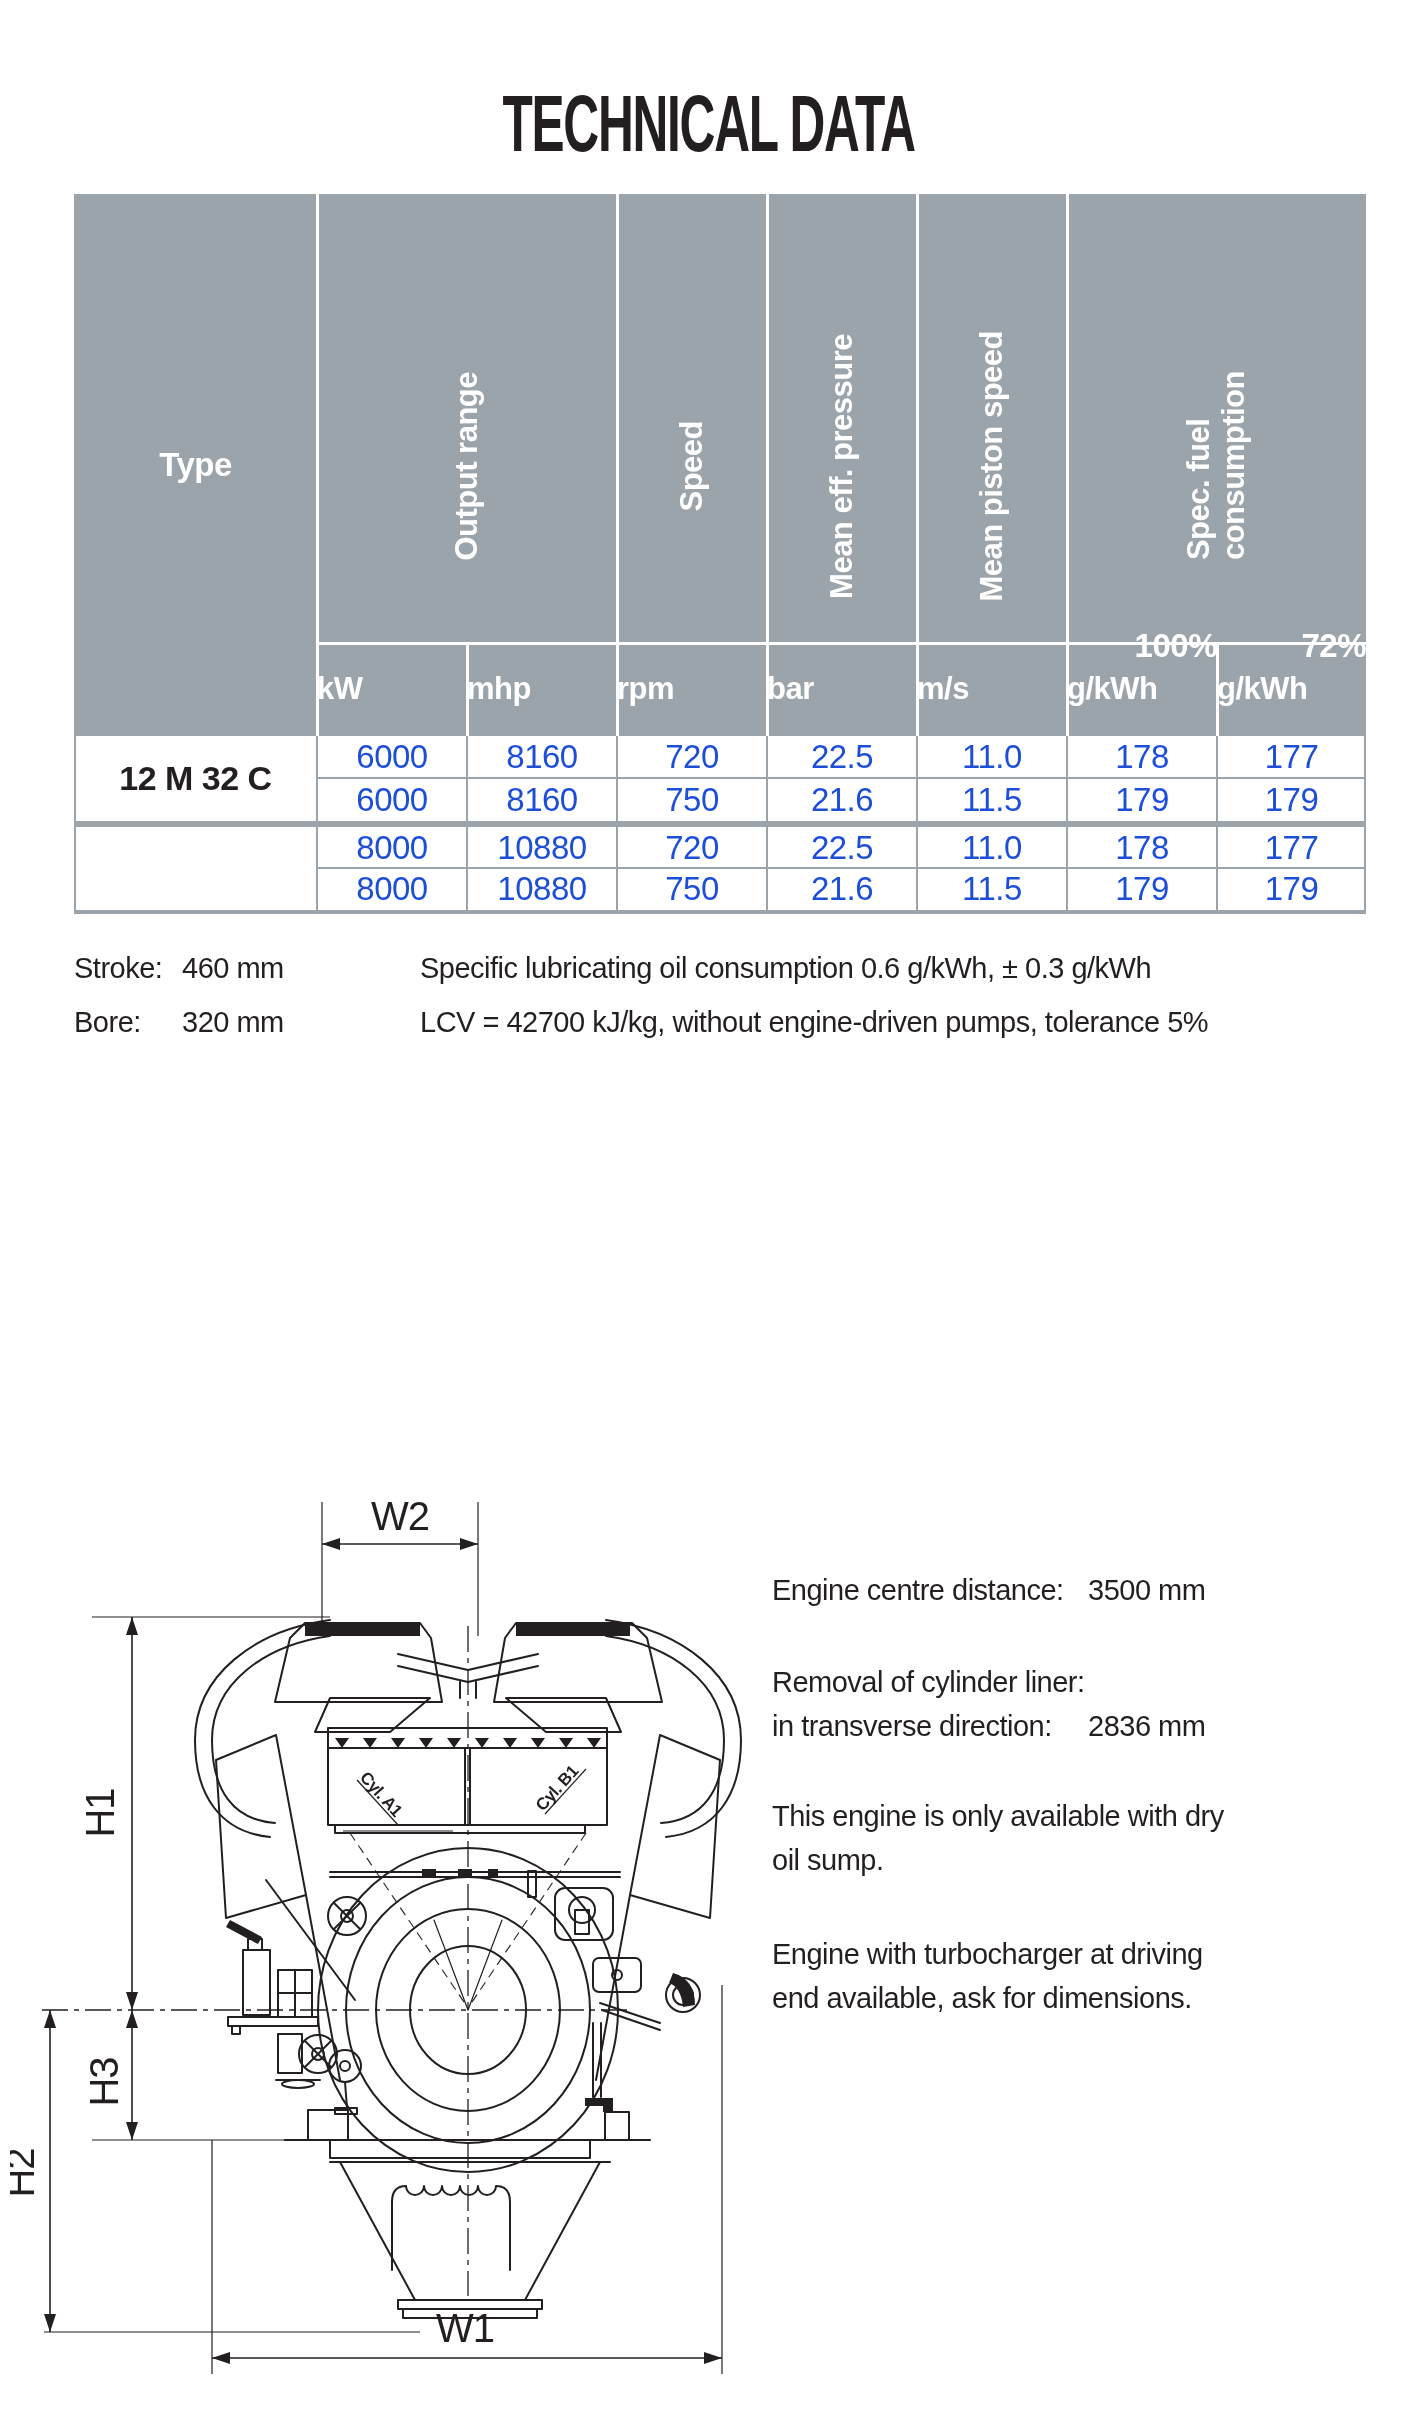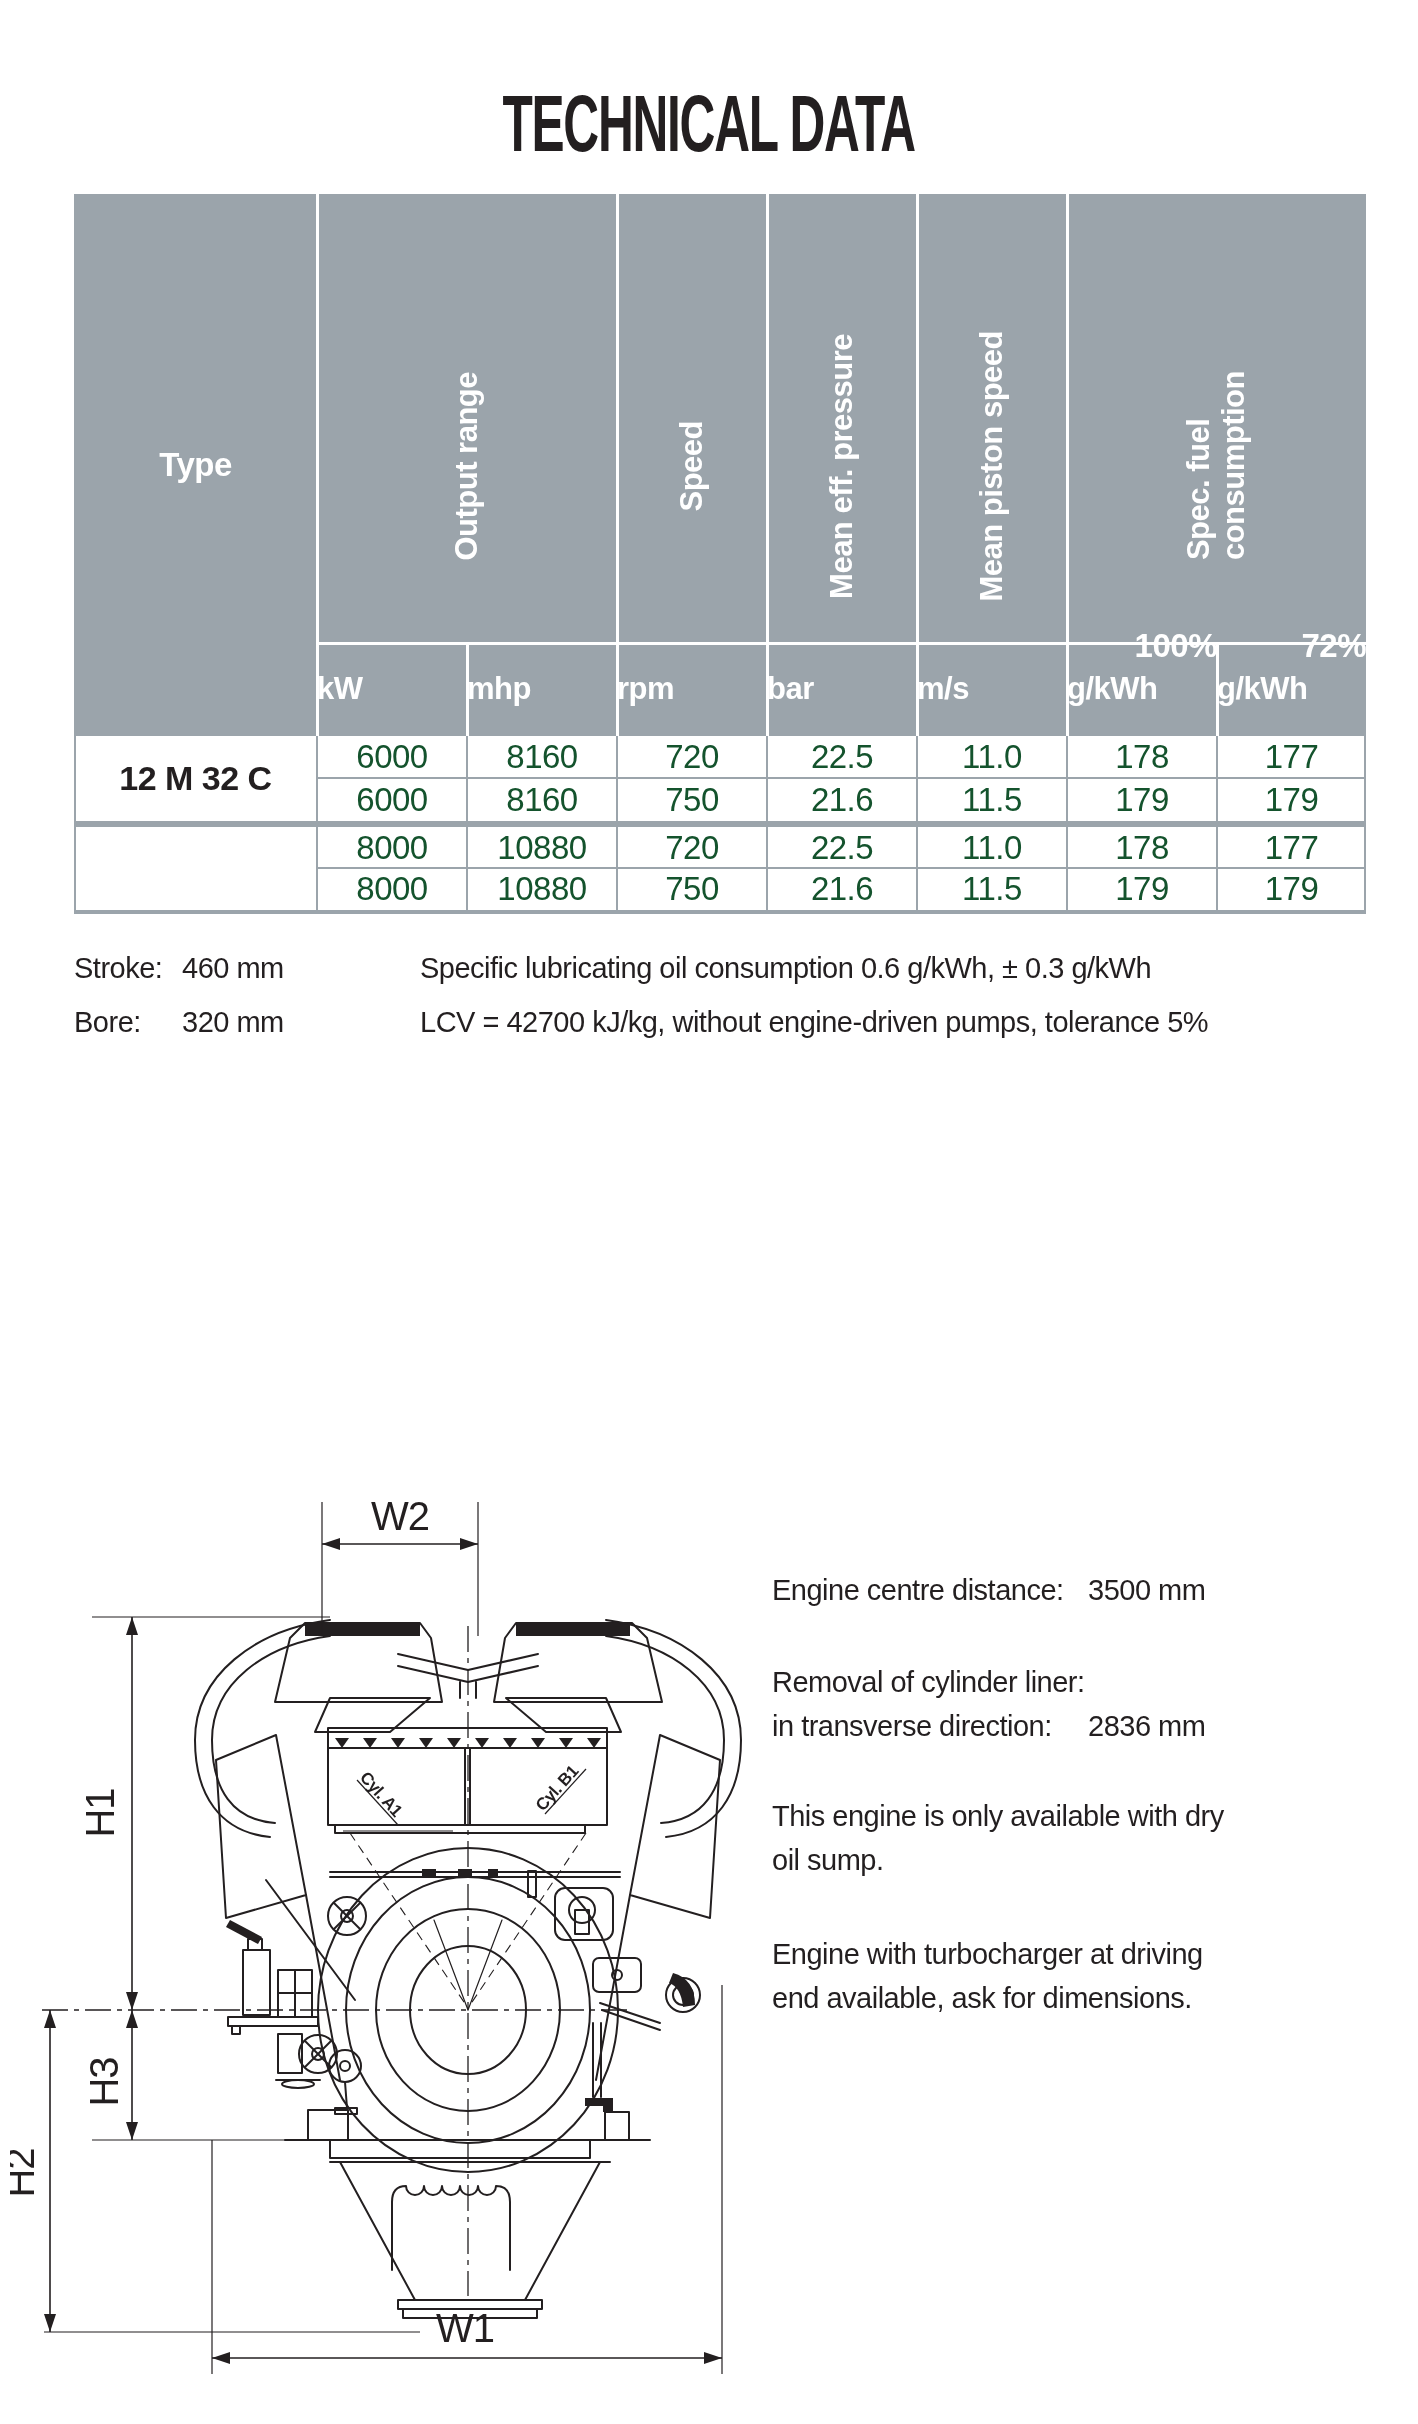--- a/index.html
+++ b/index.html
@@ -26,21 +26,21 @@
     display:flex; align-items:center; justify-content:center; font-size:33px; }
   .rotc { position:absolute; top:0; height:448px; display:flex; align-items:center; justify-content:center; }
   .vtext { writing-mode:vertical-rl; transform:rotate(180deg); margin-top:96px;
            line-height:1.12; white-space:nowrap; }
   .vtext span { display:block; }
   .pct { position:absolute; top:392px; height:46px; line-height:46px; text-align:right; font-size:33px;margin-top:37px; }
   .unit { position:absolute; top:448px; height:94px; line-height:94px; text-align:left; }
   
   .tdata { position:absolute; left:0; top:542px; width:1292px; height:178px; background:#fff; }
   .gline { position:absolute; background:#9ba4ab; }
-  .cell { position:absolute; width:150px; text-align:center; font-size:33px; color:#14532d; }
+  .cell { position:absolute; width:150px; text-align:center; font-size:33px; color:#1d4ed8; }
   .r1 { top:0;     height:42px; line-height:42px; }
   .r2 { top:42px;  height:43px; line-height:43px; }
   .r3 { top:91px;  height:41px; line-height:41px; }
   .r4 { top:132px; height:42px; line-height:42px; }
   .c1{left:243px}.c2{left:393px}.c3{left:543px}.c4{left:693px}.c5{left:843px}.c6{left:993px}.c7{left:1143px;width:149px}
   .type-cell { position:absolute; left:0; width:243px; text-align:center; font-weight:bold; font-size:34px; }
   .tg1 { top:0; height:85px; line-height:85px; }
   .tg2 { top:91px; height:83px; line-height:83px; }
   
   .note { position:absolute; font-size:29px; white-space:nowrap; }

